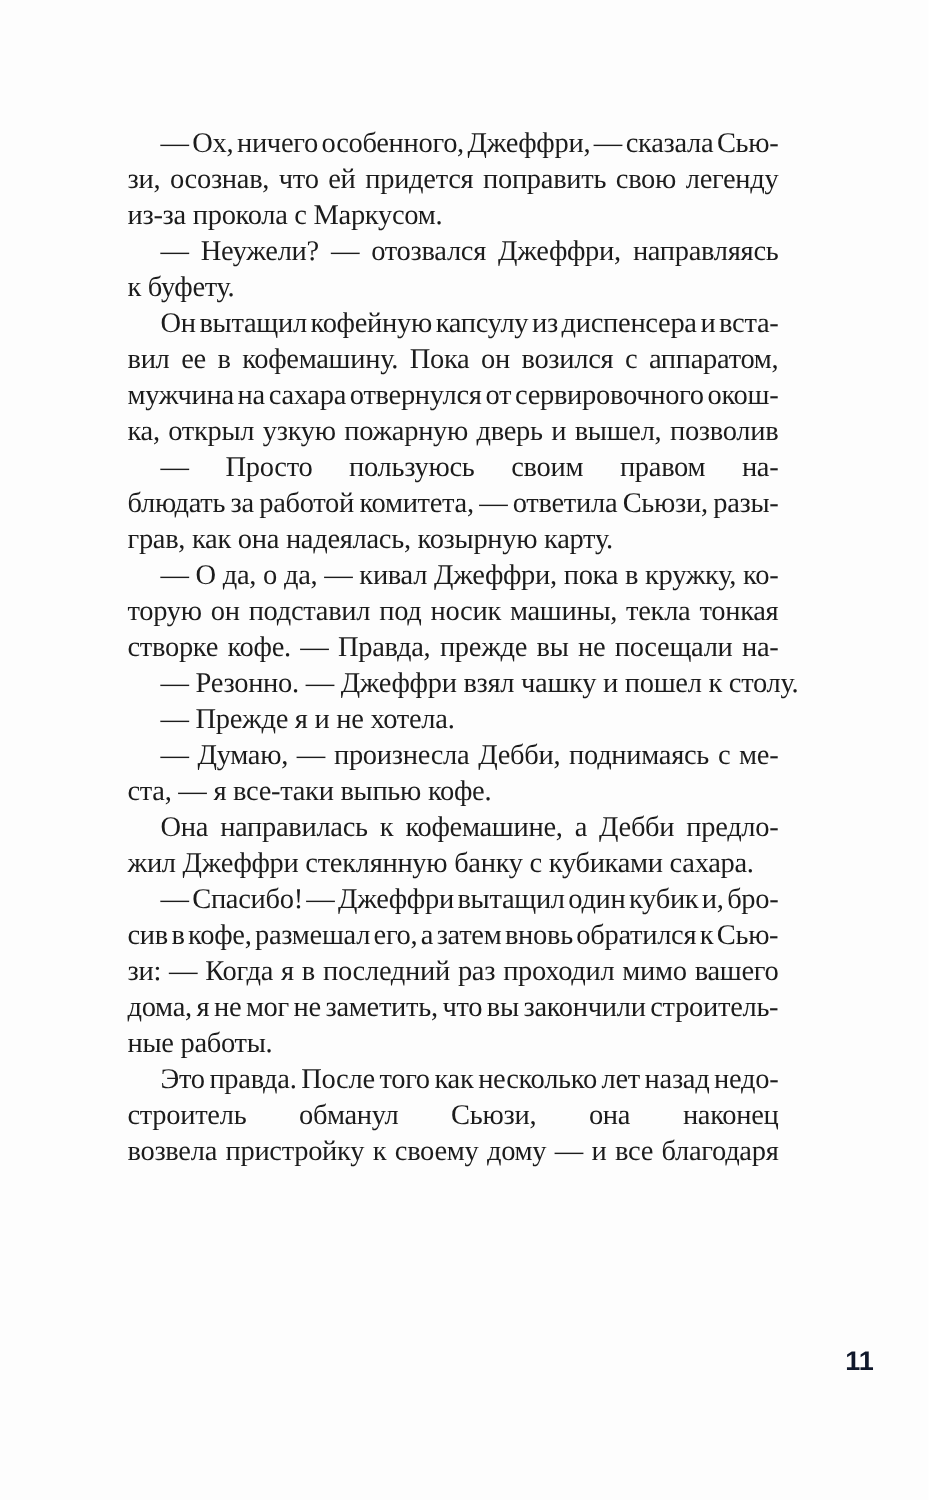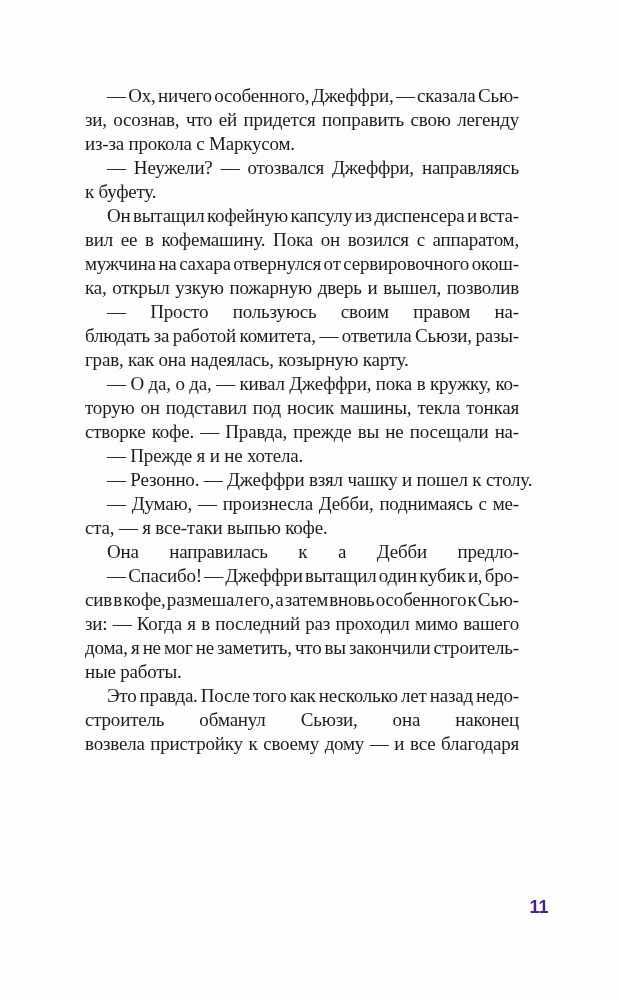--- a/index.html
+++ b/index.html
@@ -84,39 +84,40 @@
         <div class="line j first"><span>—</span><span>Просто</span><span>пользуюсь</span><span>своим</span><span>правом</span><span>на-</span></div>
         <div class="line j"><span>блюдать</span><span>за</span><span>работой</span><span>комитета,</span><span>—</span><span>ответила</span><span>Сьюзи,</span><span>разы-</span></div>
         <div class="line">грав, как она надеялась, козырную карту.</div>
       </div>
       <div class="para">
         <div class="line j first"><span>—</span><span>О</span><span>да,</span><span>о</span><span>да,</span><span>—</span><span>кивал</span><span>Джеффри,</span><span>пока</span><span>в</span><span>кружку,</span><span>ко-</span></div>
         <div class="line j"><span>торую</span><span>он</span><span>подставил</span><span>под</span><span>носик</span><span>машины,</span><span>текла</span><span>тонкая</span></div>
         <div class="line j"><span>створке</span><span>кофе.</span><span>—</span><span>Правда,</span><span>прежде</span><span>вы</span><span>не</span><span>посещали</span><span>на-</span></div>
       </div>
       <div class="para">
-        <div class="line first">— Прежде я и не хотела.</div>
+        <div class="line first">— Резонно. — Джеффри взял чашку и пошел к столу.</div>
       </div>
       <div class="para">
-        <div class="line first">— Резонно. — Джеффри взял чашку и пошел к столу.</div>
+        <div class="line first">— Прежде я и не хотела.</div>
       </div>
       <div class="para">
         <div class="line j first"><span>—</span><span>Думаю,</span><span>—</span><span>произнесла</span><span>Дебби,</span><span>поднимаясь</span><span>с</span><span>ме-</span></div>
         <div class="line">ста, — я все-таки выпью кофе.</div>
       </div>
       <div class="para">
-        <div class="line j first"><span>Она</span><span>направилась</span><span>к</span><span>а</span><span>Дебби</span><span>предло-</span></div>
+        <div class="line j first"><span>Она</span><span>направилась</span><span>к</span><span>кофемашине,</span><span>а</span><span>Дебби</span><span>предло-</span></div>
+        <div class="line">жил Джеффри стеклянную банку с кубиками сахара.</div>
       </div>
       <div class="para">
         <div class="line j first"><span>—</span><span>Спасибо!</span><span>—</span><span>Джеффри</span><span>вытащил</span><span>один</span><span>кубик</span><span>и,</span><span>бро-</span></div>
-        <div class="line j"><span>сив</span><span>в</span><span>кофе,</span><span>размешал</span><span>его,</span><span>а</span><span>затем</span><span>вновь</span><span>особенного</span><span>к</span><span>Сью-</span></div>
+        <div class="line j"><span>сив</span><span>в</span><span>кофе,</span><span>размешал</span><span>его,</span><span>а</span><span>затем</span><span>вновь</span><span>обратился</span><span>к</span><span>Сью-</span></div>
         <div class="line j"><span>зи:</span><span>—</span><span>Когда</span><span>я</span><span>в</span><span>последний</span><span>раз</span><span>проходил</span><span>мимо</span><span>вашего</span></div>
         <div class="line j"><span>дома,</span><span>я</span><span>не</span><span>мог</span><span>не</span><span>заметить,</span><span>что</span><span>вы</span><span>закончили</span><span>строитель-</span></div>
         <div class="line">ные работы.</div>
       </div>
       <div class="para">
         <div class="line j first"><span>Это</span><span>правда.</span><span>После</span><span>того</span><span>как</span><span>несколько</span><span>лет</span><span>назад</span><span>недо-</span></div>
         <div class="line j"><span>строитель</span><span>обманул</span><span>Сьюзи,</span><span>она</span><span>наконец</span></div>
         <div class="line j"><span>возвела</span><span>пристройку</span><span>к</span><span>своему</span><span>дому</span><span>—</span><span>и</span><span>все</span><span>благодаря</span></div>
       </div>
     </div>
-  <div class="folio" style="color: #4c1d95;">11</div>
+  <div class="folio" style="color: #0f172a; margin-left: 34px;">11</div>
 </div>
 
 </body></html>

